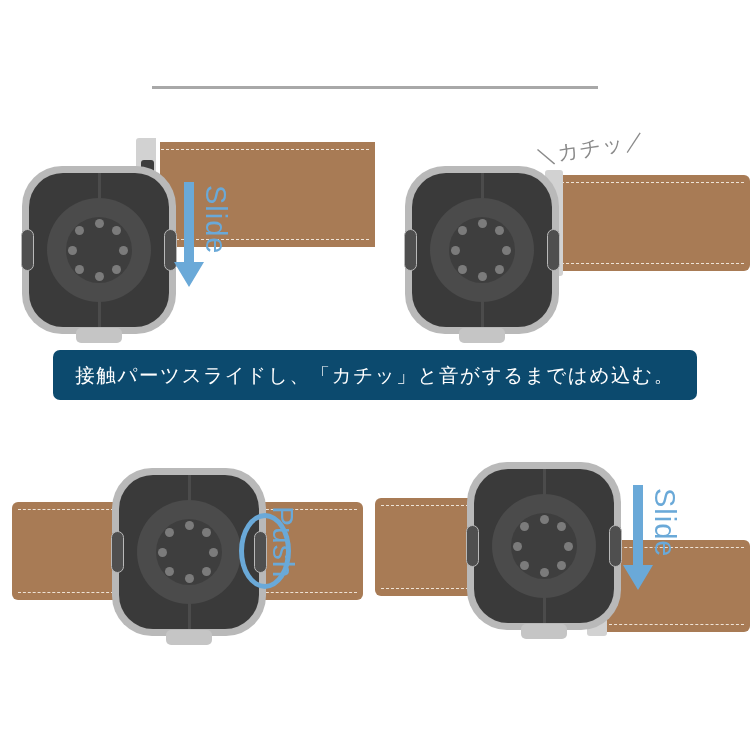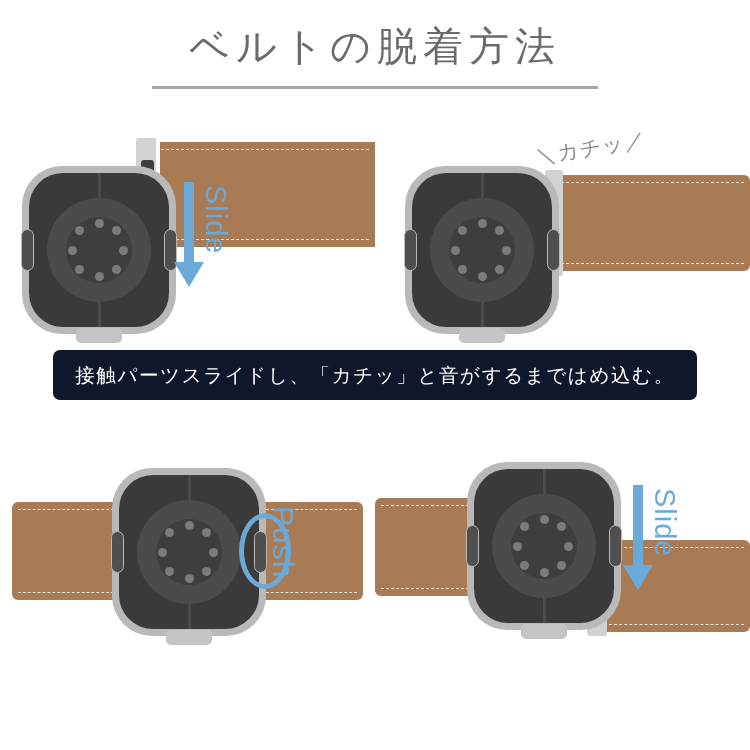--- a/index.html
+++ b/index.html
@@ -39,21 +39,21 @@
     height: 3px;
     background: #a8a8a8;
   }
 
   
   .caption {
     position: absolute;
     left: 53px;
     width: 644px;
     height: 50px;
-    background: #0f172a;
+    background: #0c4a6e;
     border-radius: 7px;
     color: #ffffff;
     font-size: 19.5px;
     letter-spacing: 1.6px;
     display: flex;
     align-items: center;
     justify-content: center;
     box-sizing: border-box;
   }
   #caption-1 { top: 350px; }
@@ -229,21 +229,20 @@
     letter-spacing: 1px;
     white-space: nowrap;
     transform: rotate(-9deg);
   }
 </style>
 </head>
 <body>
 
 <div id="page">
 
-  <div class="title">ベルトの脱着方法</div>
   <div class="title-rule"></div>
 
   <div class="panel" id="panel-1">
     <div class="stage">
 
       <div class="band" style="left:155px; top:12px; width:220px; height:105px; border-radius:0 0 0 10px;">
         <div class="band-stitch" style="top:7px;"></div>
         <div class="band-stitch" style="bottom:7px;"></div>
       </div>
 

